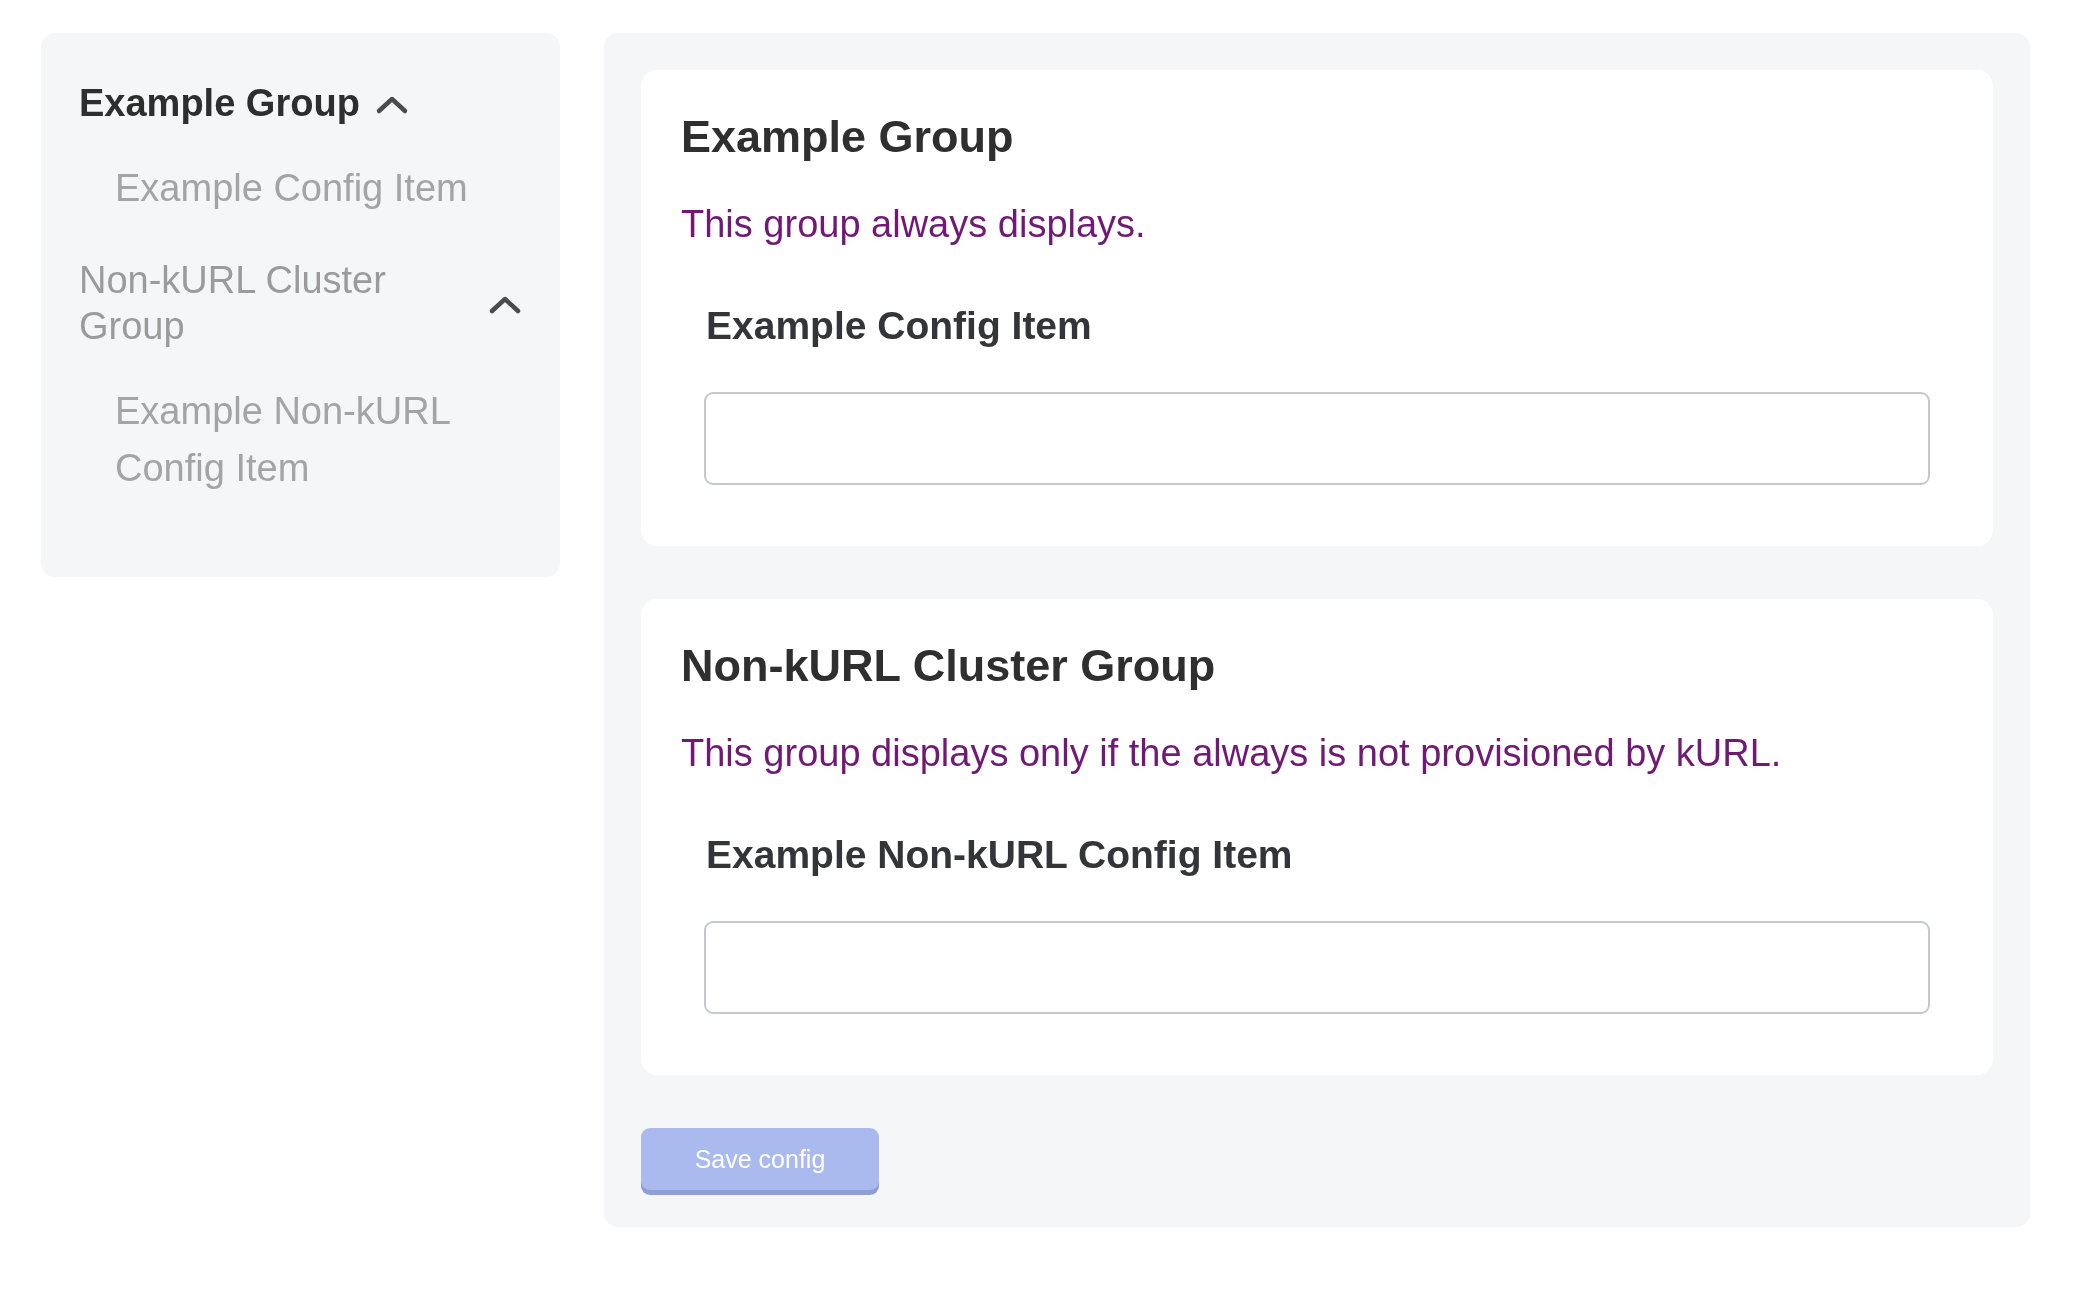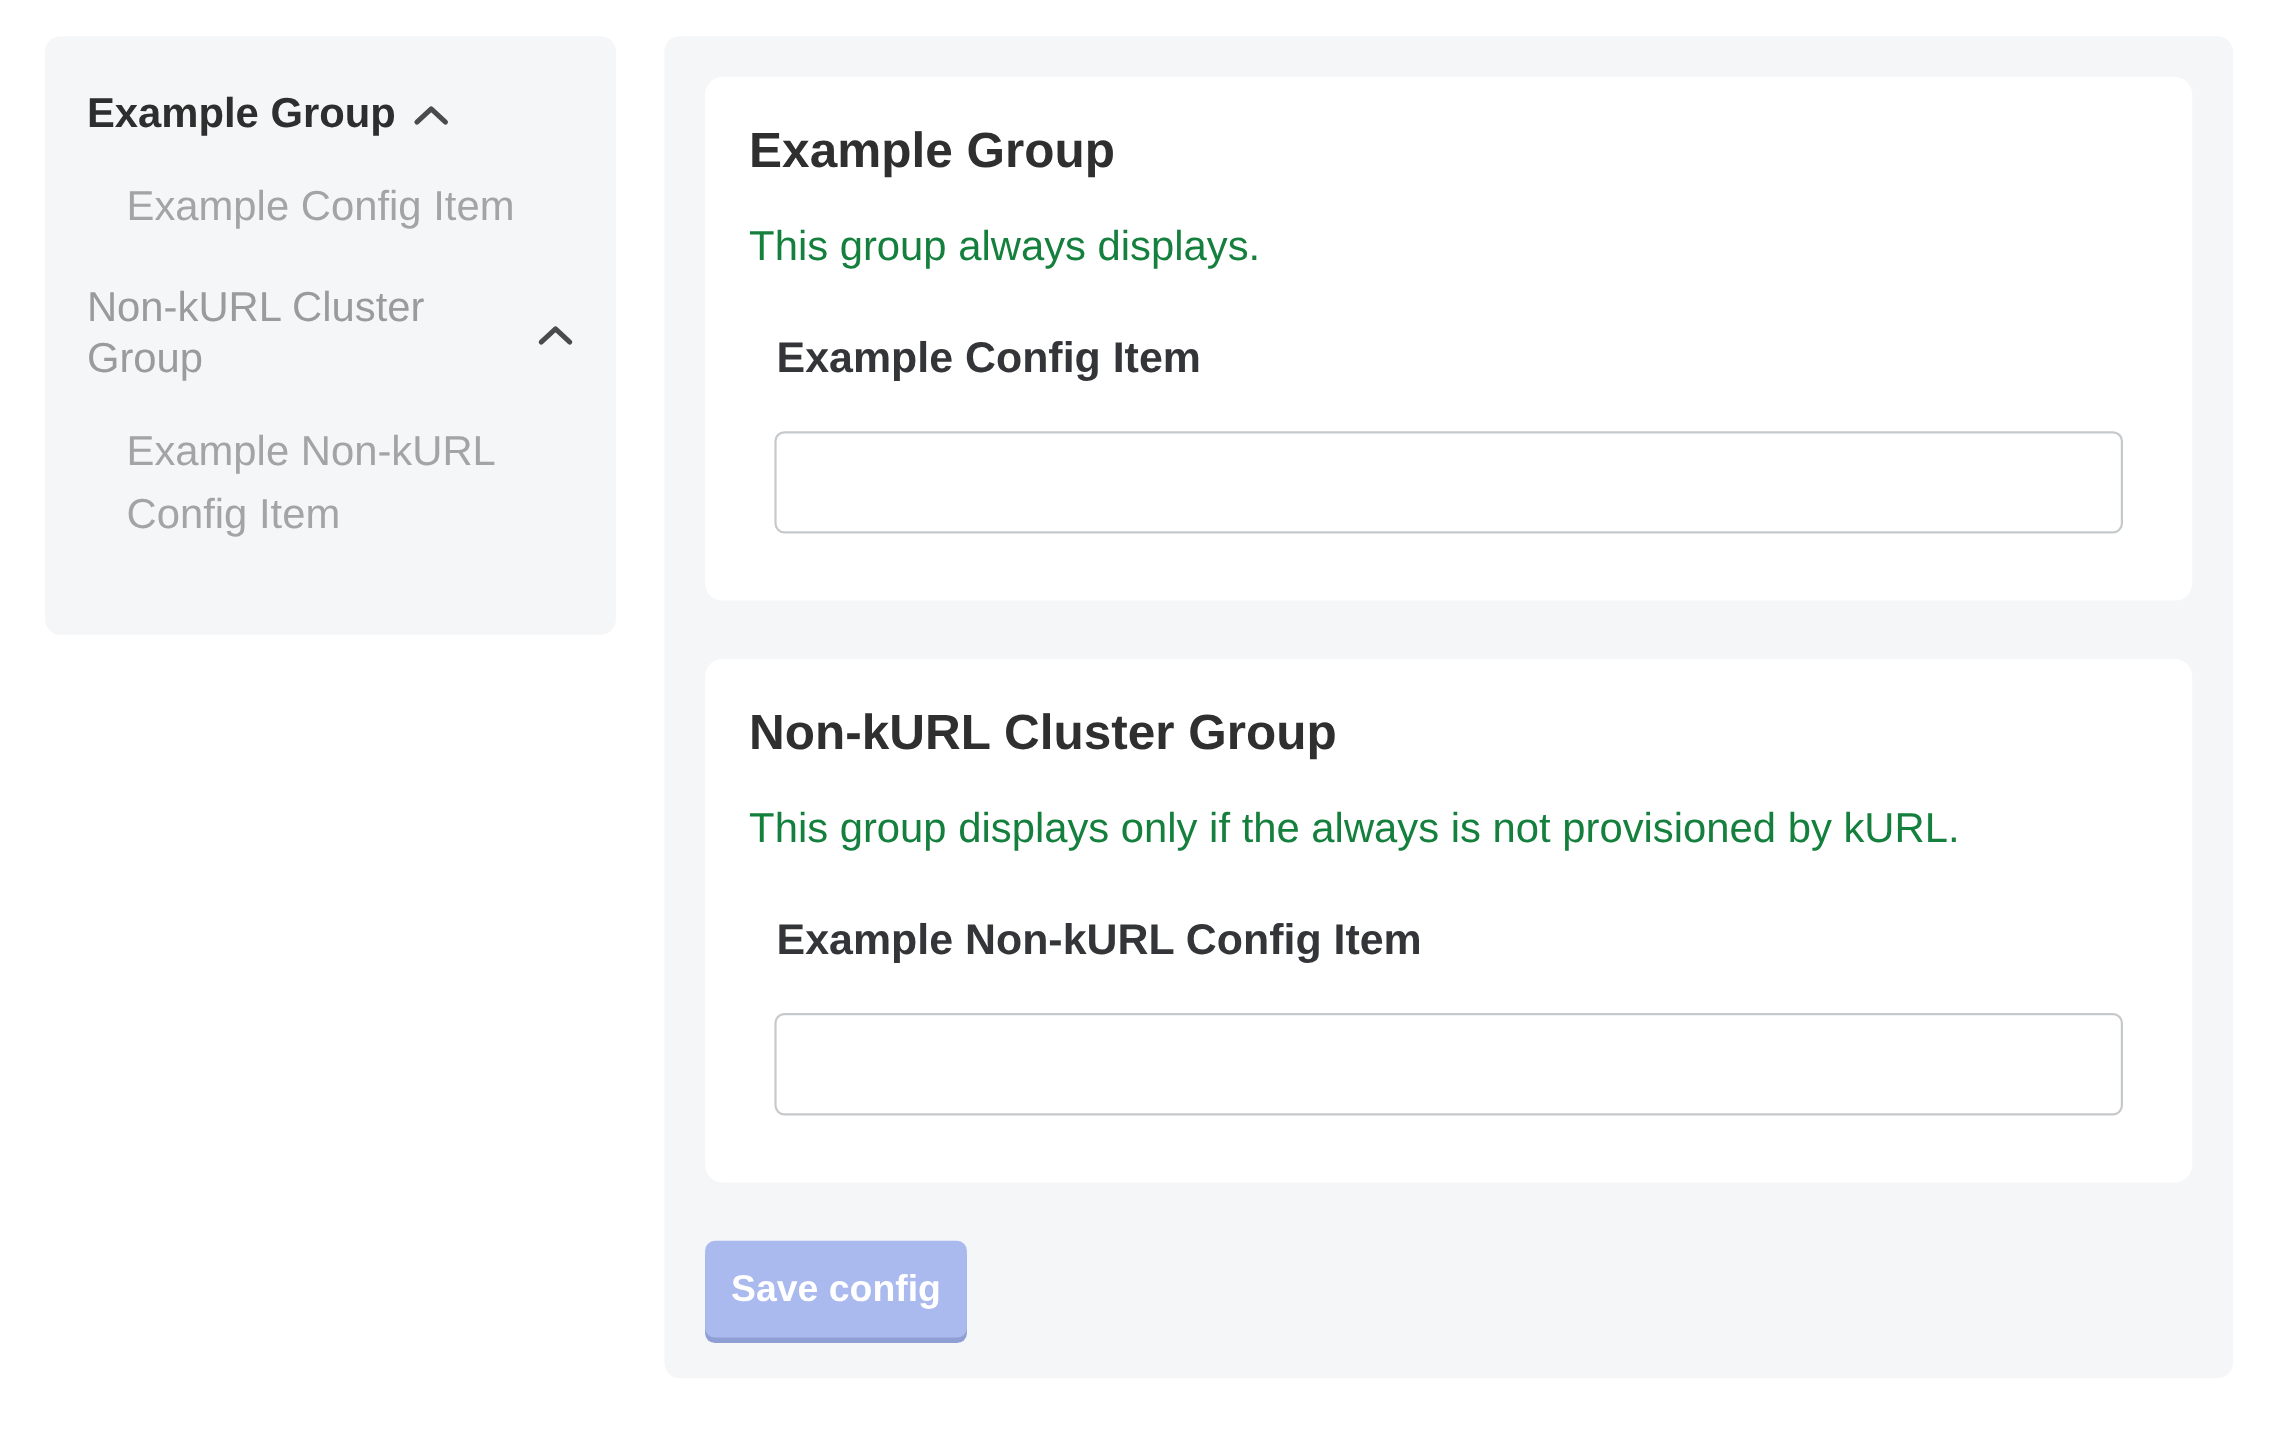--- a/index.html
+++ b/index.html
@@ -74,21 +74,21 @@
     margin: 0;
     font-size: 45px;
     line-height: 50px;
     font-weight: 700;
     color: #2f2f2f;
   }
   .card .desc {
     margin: 40px 0 0 0;
     font-size: 38px;
     line-height: 44px;
-    color: #15803d;
+    color: #701a75;
   }
   .config-item {
     margin: 58px 23px 0 23px;
   }
   .config-item label {
     display: block;
     font-size: 39px;
     line-height: 44px;
     font-weight: 600;
     color: #333538;
@@ -105,27 +105,27 @@
     font-family: inherit;
     font-size: 36px;
     color: #333538;
     padding: 0 24px;
     outline: none;
   }
 
   .save-btn {
     display: block;
     width: 238px;
-    height: 88px;
+    height: 62px;
     margin-top: 0;
     background: #abbaee;
     color: #ffffff;
     font-family: inherit;
-    font-weight: 700;
-    font-size: 34px;
+    font-weight: 400;
+    font-size: 25px;
     border: none;
     border-radius: 9px;
     box-shadow: 0 5px 0 #8f9fd4;
     cursor: pointer;
   }
 </style>
 </head>
 <body>
 
 <div class="page">

